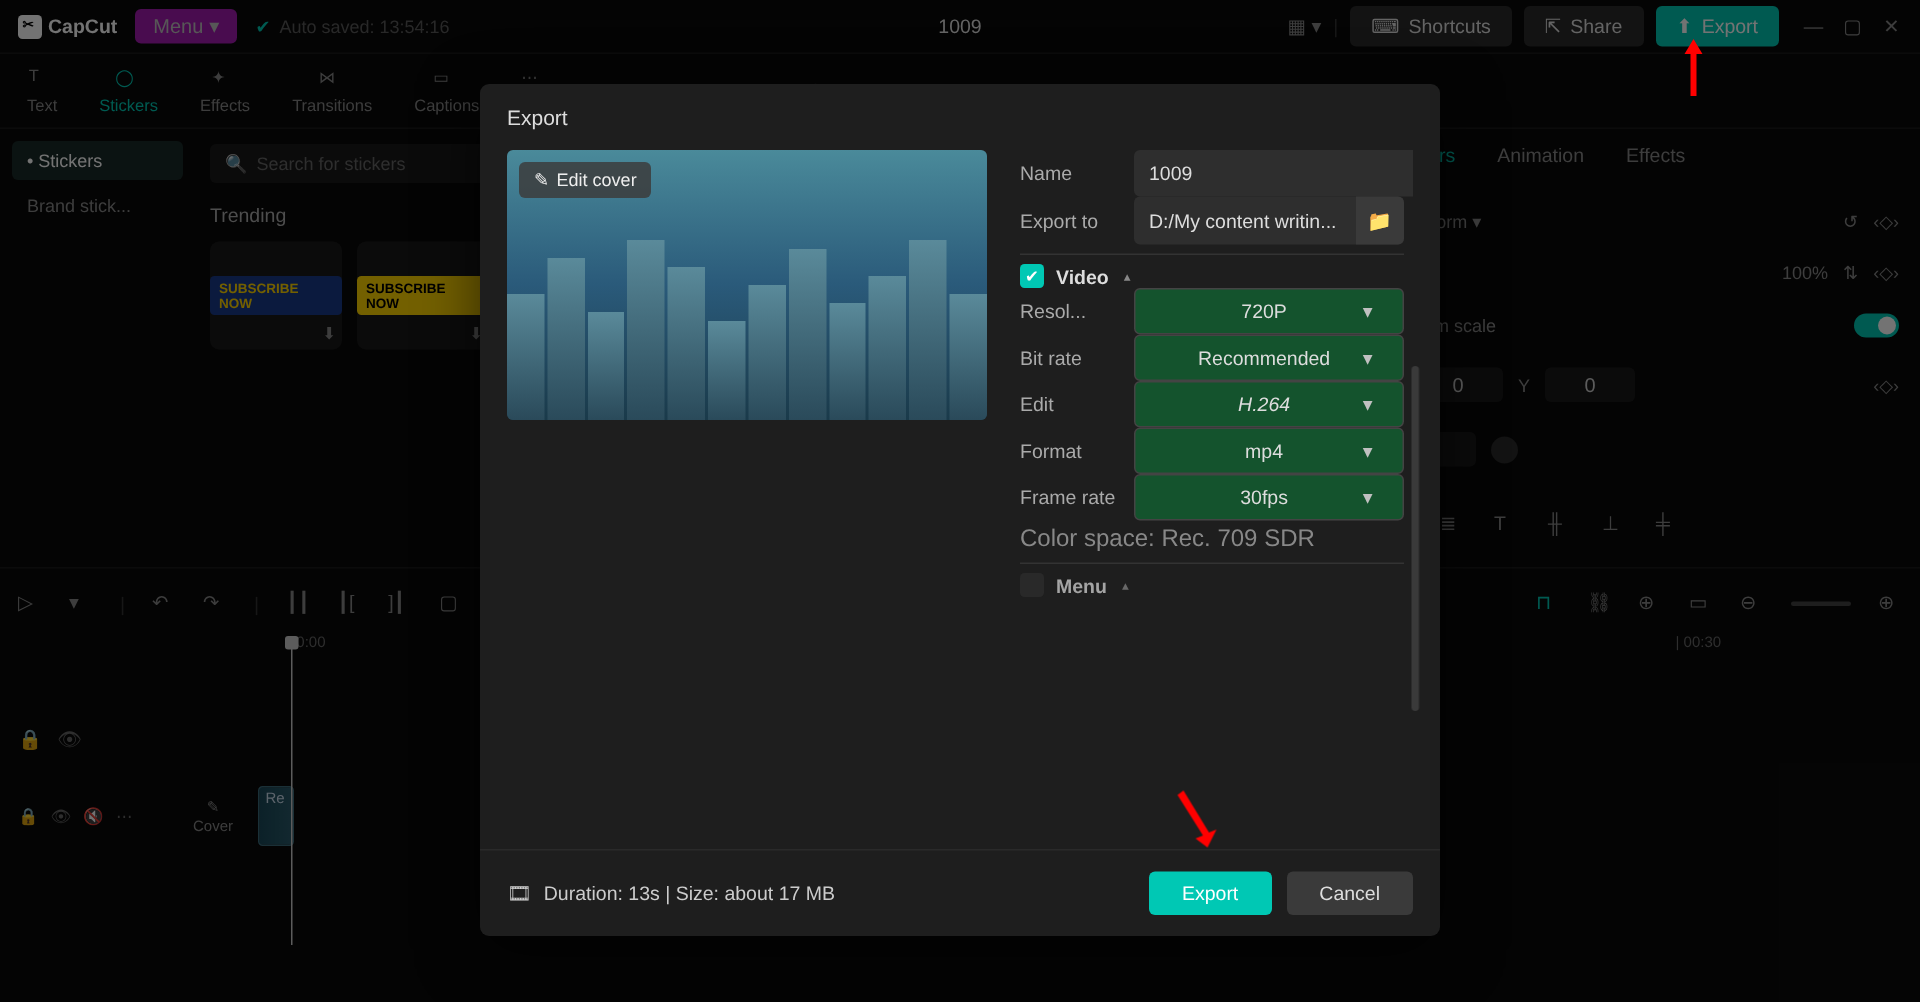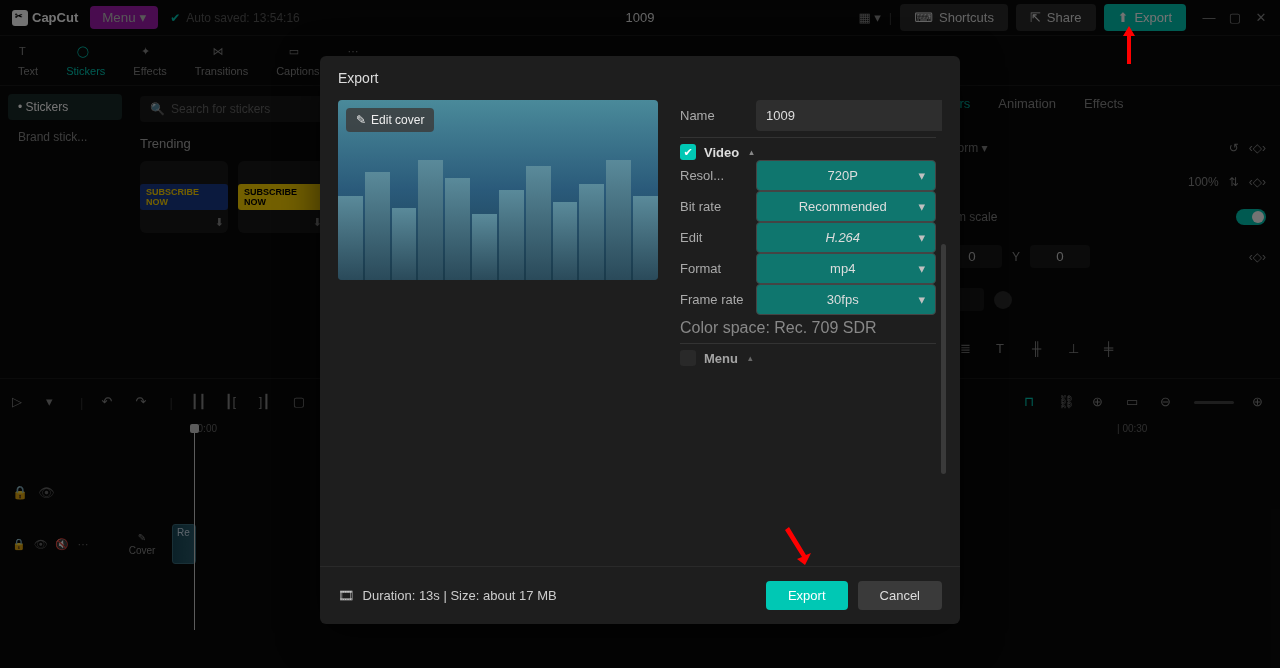--- a/index.html
+++ b/index.html
@@ -76,21 +76,21 @@
 .path-wrap { flex: 1; display: flex; background: #2e2e2e; border-radius: 4px; align-items: center; }
 .path-input { flex: 1; background: transparent; border: none; padding: 8px 10px; color: #ddd; font-size: 13px; overflow: hidden; text-overflow: ellipsis; white-space: nowrap; }
 .folder-btn { width: 32px; height: 32px; background: #3a3a3a; border: none; border-radius: 0 4px 4px 0; color: #ddd; cursor: pointer; display: flex; align-items: center; justify-content: center; }
 .divider { border-top: 1px solid #333; margin: 6px 0; }
 .section-head { display: flex; align-items: center; gap: 8px; }
 .checkbox { width: 16px; height: 16px; border-radius: 3px; display: flex; align-items: center; justify-content: center; font-size: 11px; }
 .checkbox.on { background: #00c8b4; color: #fff; }
 .checkbox.off { background: #2e2e2e; }
 .section-title { color: #ddd; font-weight: 600; font-size: 13px; }
 .tri { font-size: 9px; color: #888; margin-left: 2px; }
-.select { flex: 1; background: #0f766e; border: 1px solid #444; border-radius: 4px; padding: 7px 10px; display: flex; align-items: center; justify-content: space-between; cursor: pointer; text-align: right; }
+.select { flex: 1; background: #14532d; border: 1px solid #444; border-radius: 4px; padding: 7px 20px; display: flex; align-items: center; justify-content: space-between; cursor: pointer; text-align: right; }
 .select-val { color: #ddd; font-size: 13px; }
 .color-space { color: #888; font-size: 16px; margin-top: 4px; }
 .modal-footer { display: flex; align-items: center; padding: 14px 18px; gap: 10px; border-top: 1px solid #2a2a2a; }
 .duration-info { display: flex; align-items: center; gap: 8px; color: #ccc; font-size: 13px; }
 .footer-btns { margin-left: auto; display: flex; gap: 10px; }
 .btn-primary { background: #00c8b4; color: #fff; border: none; padding: 7px 22px; border-radius: 4px; cursor: pointer; font-size: 13px; }
 .btn-secondary { background: #3a3a3a; color: #ddd; border: none; padding: 7px 22px; border-radius: 4px; cursor: pointer; font-size: 13px; }
 .scrollbar { position: absolute; right: 14px; top: 188px; width: 5px; height: 230px; background: #3a3a3a; border-radius: 3px; }
 
 
@@ -320,20 +320,29 @@
       <button class="edit-cover-btn">
         <span>✎</span>
         <span>Edit cover</span>
       </button>
     </div>
     <div class="form-col">
       <div class="form-row">
         <span class="form-label">Name</span>
         <input class="text-input" value="1009" style="">
       </div>
+      <div class="form-row">
+        <span class="form-label">Export to</span>
+        <div class="path-wrap">
+          <div class="path-input">D:/My content writin...</div>
+          <button class="folder-btn">
+            <span>📁</span>
+          </button>
+        </div>
+      </div>
       <div class="divider"></div>
       <div class="section-head">
         <span class="checkbox on">✔</span>
         <span class="section-title">Video</span>
         <span class="tri">▴</span>
       </div>
       <div class="form-row">
         <span class="form-label">Resol...</span>
         <div class="select">
             <span class="select-val" style="margin:0 auto;">720P</span>

